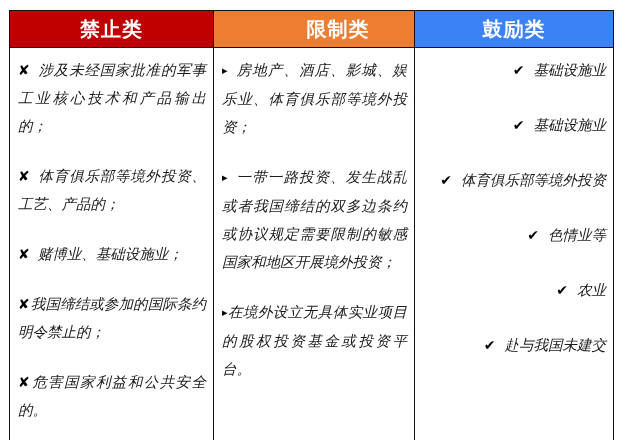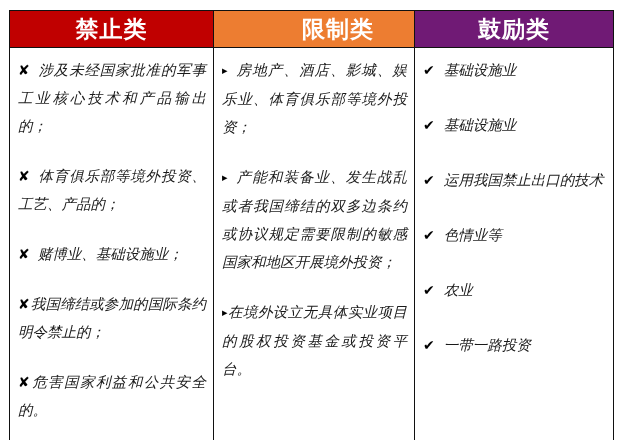--- a/index.html
+++ b/index.html
@@ -39,21 +39,21 @@
   table.matrix col.c3 { width: 199px; }
 
   
   th.hd {
     height: 36px;
     padding: 0;
     border: 1px solid #111111;
     text-align: center;
     vertical-align: middle;
     color: #ffffff;
-    font-size: 23px;
+    font-size: 20px;
     font-weight: bold;
     letter-spacing: 1px;
   }
   th.hd-prohibited  { background: #C00000; }
   th.hd-restricted  { background: #ED7D31; padding-left: 48px; }
   th.hd-encouraged  { background: #70AD47; }
 
   
   td.bd {
     border: 1px solid #111111;
@@ -104,21 +104,21 @@
   .mk-check {
     font-size: 14px;
     margin-right: 9px;
   }
 
   .txt { color: #1a1a1a; }
 
   
   td.col-encouraged ul.items li {
     margin-bottom: 27px;
-    text-align: left;
+    text-align: right;
   }
 </style>
 </head>
 <body>
 
 <div id="board">
   <div class="table-wrap">
     <table class="matrix">
       <colgroup>
         <col class="c1">
@@ -126,50 +126,50 @@
           <col class="c3">
       </colgroup>
       <thead>
         <tr>
           <th class="hd hd-prohibited" style="background: rgb(192, 0, 0);">
             <span>禁止类</span>
           </th>
           <th class="hd hd-restricted" style="background: rgb(237, 125, 49);">
             <span>限制类</span>
           </th>
-          <th class="hd hd-encouraged" style="background: #701a75;">
+          <th class="hd hd-encouraged" style="background: #3b82f6;">
             <span>鼓励类</span>
           </th>
         </tr>
       </thead>
       <tbody>
         <tr>
           <td class="bd col-prohibited">
             <ul class="items">
                 <li><span class="mk mk-cross">✘</span><span class="txt">涉及未经国家批准的军事工业核心技术和产品输出的；</span></li>
                 <li><span class="mk mk-cross">✘</span><span class="txt">体育俱乐部等境外投资、工艺、产品的；</span></li>
                 <li><span class="mk mk-cross">✘</span><span class="txt">赌博业、基础设施业；</span></li>
                 <li><span class="mk mk-cross tight">✘</span><span class="txt">我国缔结或参加的国际条约明令禁止的；</span></li>
                 <li><span class="mk mk-cross tight">✘</span><span class="txt">危害国家利益和公共安全的。</span></li>
               </ul>
           </td>
           <td class="bd col-restricted">
             <ul class="items">
                 <li><span class="mk mk-tri">▸</span><span class="txt">房地产、酒店、影城、娱乐业、体育俱乐部等境外投资；</span></li>
-                <li><span class="mk mk-tri">▸</span><span class="txt">产能和装备业、发生战乱或者我国缔结的双多边条约或协议规定需要限制的敏感国家和地区开展境外投资；</span></li>
+                <li><span class="mk mk-tri">▸</span><span class="txt">一带一路投资、发生战乱或者我国缔结的双多边条约或协议规定需要限制的敏感国家和地区开展境外投资；</span></li>
                 <li><span class="mk mk-tri tight">▸</span><span class="txt">在境外设立无具体实业项目的股权投资基金或投资平台。</span></li>
               </ul>
           </td>
           <td class="bd col-encouraged">
             <ul class="items">
                 <li><span class="mk mk-check">✔</span><span class="txt">基础设施业</span></li>
                 <li><span class="mk mk-check">✔</span><span class="txt">基础设施业</span></li>
-                <li><span class="mk mk-check">✔</span><span class="txt">运用我国禁止出口的技术</span></li>
+                <li><span class="mk mk-check">✔</span><span class="txt">体育俱乐部等境外投资</span></li>
                 <li><span class="mk mk-check">✔</span><span class="txt">色情业等</span></li>
                 <li><span class="mk mk-check">✔</span><span class="txt">农业</span></li>
-                <li><span class="mk mk-check">✔</span><span class="txt">一带一路投资</span></li>
+                <li><span class="mk mk-check">✔</span><span class="txt">赴与我国未建交</span></li>
               </ul>
           </td>
         </tr>
       </tbody>
     </table>
   </div>
 </div>
 
 </body></html>

